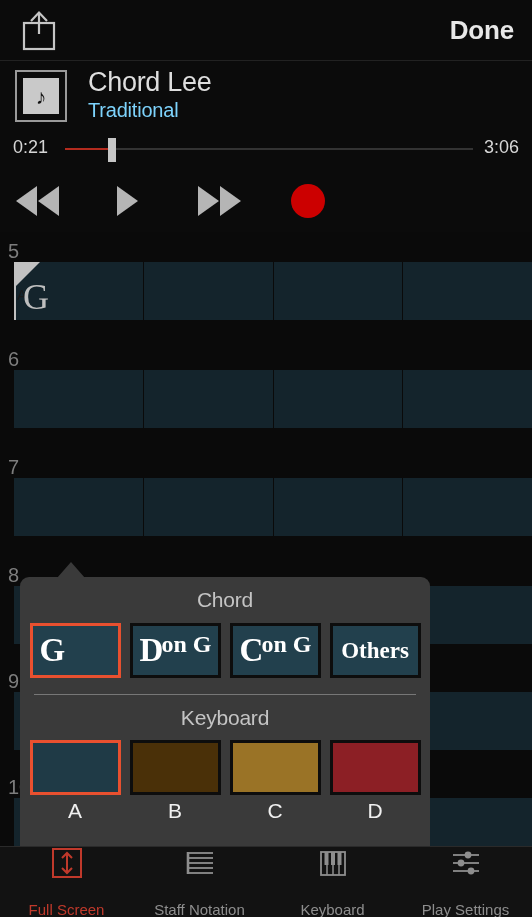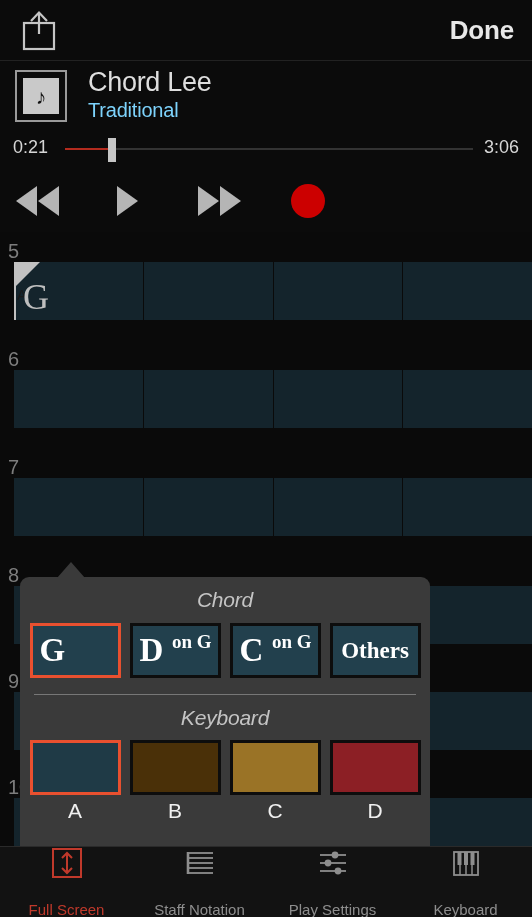--- a/index.html
+++ b/index.html
@@ -193,21 +193,20 @@
     width: 410px; height: 281px;
     background: #3a3a3a;
     border-radius: 9px;
     z-index: 20;
   }
   .pop-head {
     width: 100%; text-align: center;
     font-size: 21px; color: #c4c4c4;
     margin-top: 11px;
     letter-spacing: -0.2px;
-    font-style: italic;
   }
   .chord-row {
     display: flex;
     padding: 0 4px;
     margin-top: 11px;
     gap: 9px;
     justify-content: center;
   }
   .chord-btn {
     width: 91px; height: 55px;
@@ -224,21 +223,21 @@
     font-family: "Liberation Serif", serif;
     font-weight: bold;
     font-size: 33px; color: #fff;
     margin-left: 7px;
     line-height: 1;
   }
   .cb-sup {
     position: absolute;
     font-family: "Liberation Serif", serif;
     font-weight: bold;
-    font-size: 19px; color: #fff;
+    font-size: 24px; color: #fff;
     right: 6px; top: 5px;
     white-space: nowrap;
   }
   .cb-center {
     width: 100%; text-align: center;
     font-family: "Liberation Serif", serif;
     font-weight: bold;
     font-size: 23px; color: #fff;
   }
   .divider {
@@ -476,39 +475,39 @@
        <line x1="5" y1="17" x2="30" y2="17" stroke="#8e8e8e" stroke-width="1.8"></line>
        <line x1="5" y1="22" x2="30" y2="22" stroke="#8e8e8e" stroke-width="1.8"></line>
        <line x1="5" y1="27" x2="30" y2="27" stroke="#8e8e8e" stroke-width="1.8"></line>
      </svg>
         </div>
         <div class="tab-label">Staff Notation</div>
       </div>
       <div class="tab">
         <div class="tab-ico">
           <svg width="34" height="34" viewBox="0 0 34 34">
-       <line x1="4" y1="9" x2="30" y2="9" stroke="#8e8e8e" stroke-width="1.8"></line>
-       <line x1="4" y1="17" x2="30" y2="17" stroke="#8e8e8e" stroke-width="1.8"></line>
-       <line x1="4" y1="25" x2="30" y2="25" stroke="#8e8e8e" stroke-width="1.8"></line>
-       <circle cx="19" cy="9" r="3.4" fill="#8e8e8e"></circle>
-       <circle cx="12" cy="17" r="3.4" fill="#8e8e8e"></circle>
-       <circle cx="22" cy="25" r="3.4" fill="#8e8e8e"></circle>
-     </svg>
-        </div>
-        <div class="tab-label">Play Settings</div>
-      </div>
-      <div class="tab">
-        <div class="tab-ico">
-          <svg width="34" height="34" viewBox="0 0 34 34">
        <rect x="5" y="6" width="24" height="23" fill="none" stroke="#8e8e8e" stroke-width="1.8"></rect>
        <line x1="11" y1="6" x2="11" y2="29" stroke="#8e8e8e" stroke-width="1.5"></line>
        <line x1="17" y1="6" x2="17" y2="29" stroke="#8e8e8e" stroke-width="1.5"></line>
        <line x1="23" y1="6" x2="23" y2="29" stroke="#8e8e8e" stroke-width="1.5"></line>
        <rect x="8.5" y="6" width="4" height="13" fill="#8e8e8e"></rect>
        <rect x="15" y="6" width="4" height="13" fill="#8e8e8e"></rect>
        <rect x="21.5" y="6" width="4" height="13" fill="#8e8e8e"></rect>
      </svg>
         </div>
         <div class="tab-label">Keyboard</div>
       </div>
+      <div class="tab">
+        <div class="tab-ico">
+          <svg width="34" height="34" viewBox="0 0 34 34">
+       <line x1="4" y1="9" x2="30" y2="9" stroke="#8e8e8e" stroke-width="1.8"></line>
+       <line x1="4" y1="17" x2="30" y2="17" stroke="#8e8e8e" stroke-width="1.8"></line>
+       <line x1="4" y1="25" x2="30" y2="25" stroke="#8e8e8e" stroke-width="1.8"></line>
+       <circle cx="19" cy="9" r="3.4" fill="#8e8e8e"></circle>
+       <circle cx="12" cy="17" r="3.4" fill="#8e8e8e"></circle>
+       <circle cx="22" cy="25" r="3.4" fill="#8e8e8e"></circle>
+     </svg>
+        </div>
+        <div class="tab-label">Play Settings</div>
+      </div>
     </div>
 
 </div>
 
 </body></html>

